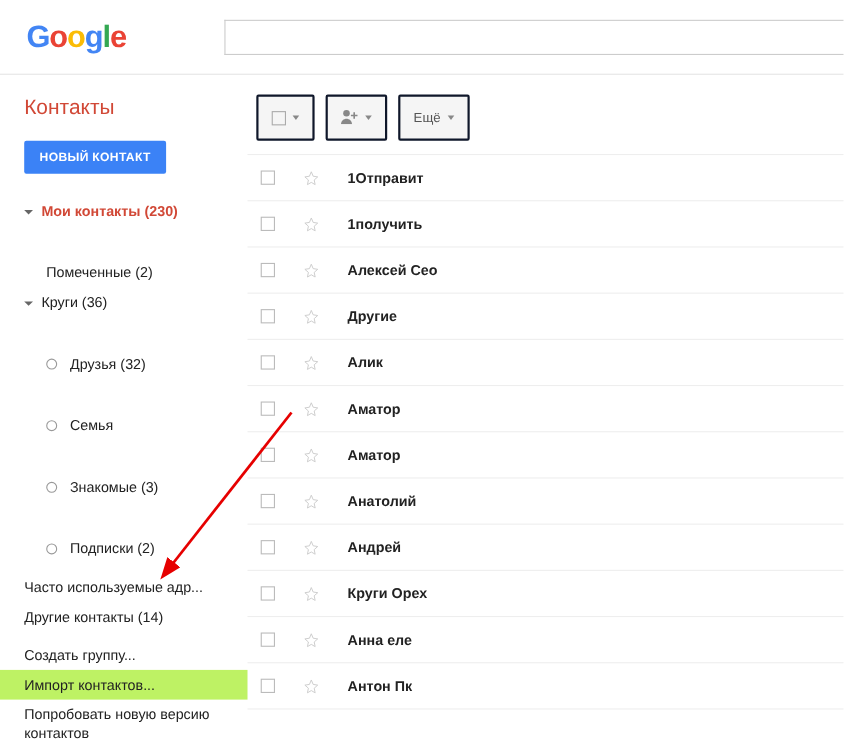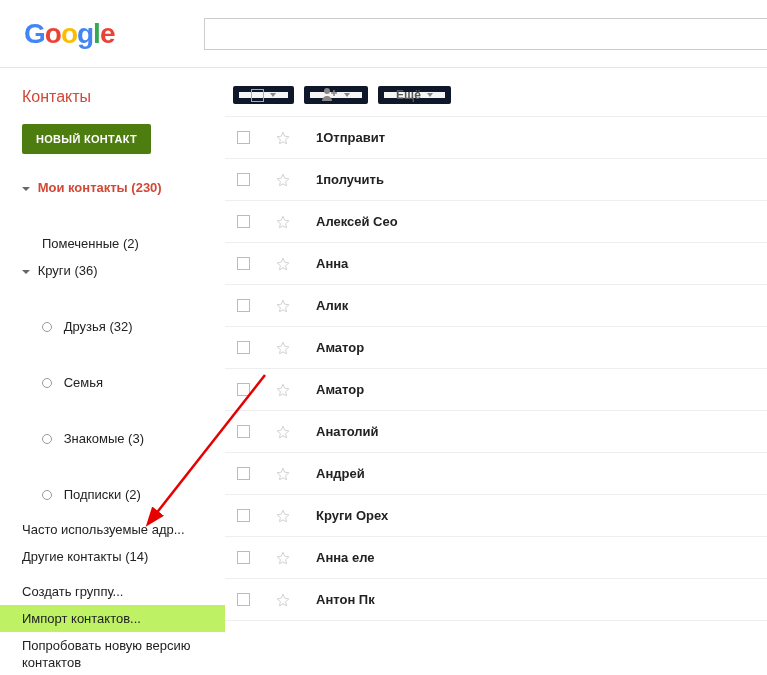--- a/index.html
+++ b/index.html
@@ -43,27 +43,27 @@
     outline: none;
   }
   
   .main { display: flex; }
   .sidebar {
     width: 225px;
     padding: 20px 0 0 0;
     flex-shrink: 0;
   }
   .app-title {
-    font-size: 16px;
+    font-size: 19px;
     color: #d14836;
     padding: 0 0 18px 22px;
   }
   .compose {
     margin: 0 0 20px 22px;
-    background: #4d7c0f;
+    background: #3b82f6;
     color: #fff;
     border: none;
     font-size: 11px;
     font-weight: bold;
     letter-spacing: 0.3px;
     padding: 9px 14px;
     border-radius: 2px;
     cursor: pointer;
   }
   .nav { list-style: none; }
@@ -102,32 +102,31 @@
     background: #bef264;
   }
   
   .content { flex: 1; padding-top: 18px; }
   .toolbar {
     display: flex;
     gap: 10px;
     padding: 0 0 12px 8px;
   }
   .tb-btn {
-    border: 6px solid #0f172a;
+    border: 2px solid #0f172a;
     background: #f5f5f5;
     border-radius: 2px;
-    height: 18px;
+    height: 42px;
     display: flex;
     align-items: center;
     padding: 0 12px;
     font-size: 12px;
     color: #555;
     cursor: pointer;
     gap: 6px;
-    font-weight: bold;
   }
   .tb-check { width: 13px; height: 13px; border: 1px solid #aaa; display:inline-block; }
   .mini-caret {
     width:0;height:0;border-top:4px solid #888;border-left:3px solid transparent;border-right:3px solid transparent;
   }
   .person-plus {
     font-weight: bold; color:#777; font-size:14px;
   }
   .rows { border-top: 1px solid #eee; }
   .row {
@@ -259,21 +258,21 @@
           <span class="row-star"><svg viewBox="0 0 24 24" width="14" height="14">
               <path fill="none" stroke="#ccc" stroke-width="1.5" d="M12 2l2.9 6.9L22 10l-5.5 4.8L18 22l-6-3.5L6 22l1.5-7.2L2 10l7.1-1.1z"></path>
             </svg></span>
           <span class="row-name">Алексей Сео</span>
         </div>
         <div class="row">
           <span class="row-check"></span>
           <span class="row-star"><svg viewBox="0 0 24 24" width="14" height="14">
               <path fill="none" stroke="#ccc" stroke-width="1.5" d="M12 2l2.9 6.9L22 10l-5.5 4.8L18 22l-6-3.5L6 22l1.5-7.2L2 10l7.1-1.1z"></path>
             </svg></span>
-          <span class="row-name">Анна</span>
+          <span class="row-name">Другие</span>
         </div>
         <div class="row">
           <span class="row-check"></span>
           <span class="row-star"><svg viewBox="0 0 24 24" width="14" height="14">
               <path fill="none" stroke="#ccc" stroke-width="1.5" d="M12 2l2.9 6.9L22 10l-5.5 4.8L18 22l-6-3.5L6 22l1.5-7.2L2 10l7.1-1.1z"></path>
             </svg></span>
           <span class="row-name">Алик</span>
         </div>
         <div class="row">
           <span class="row-check"></span>

